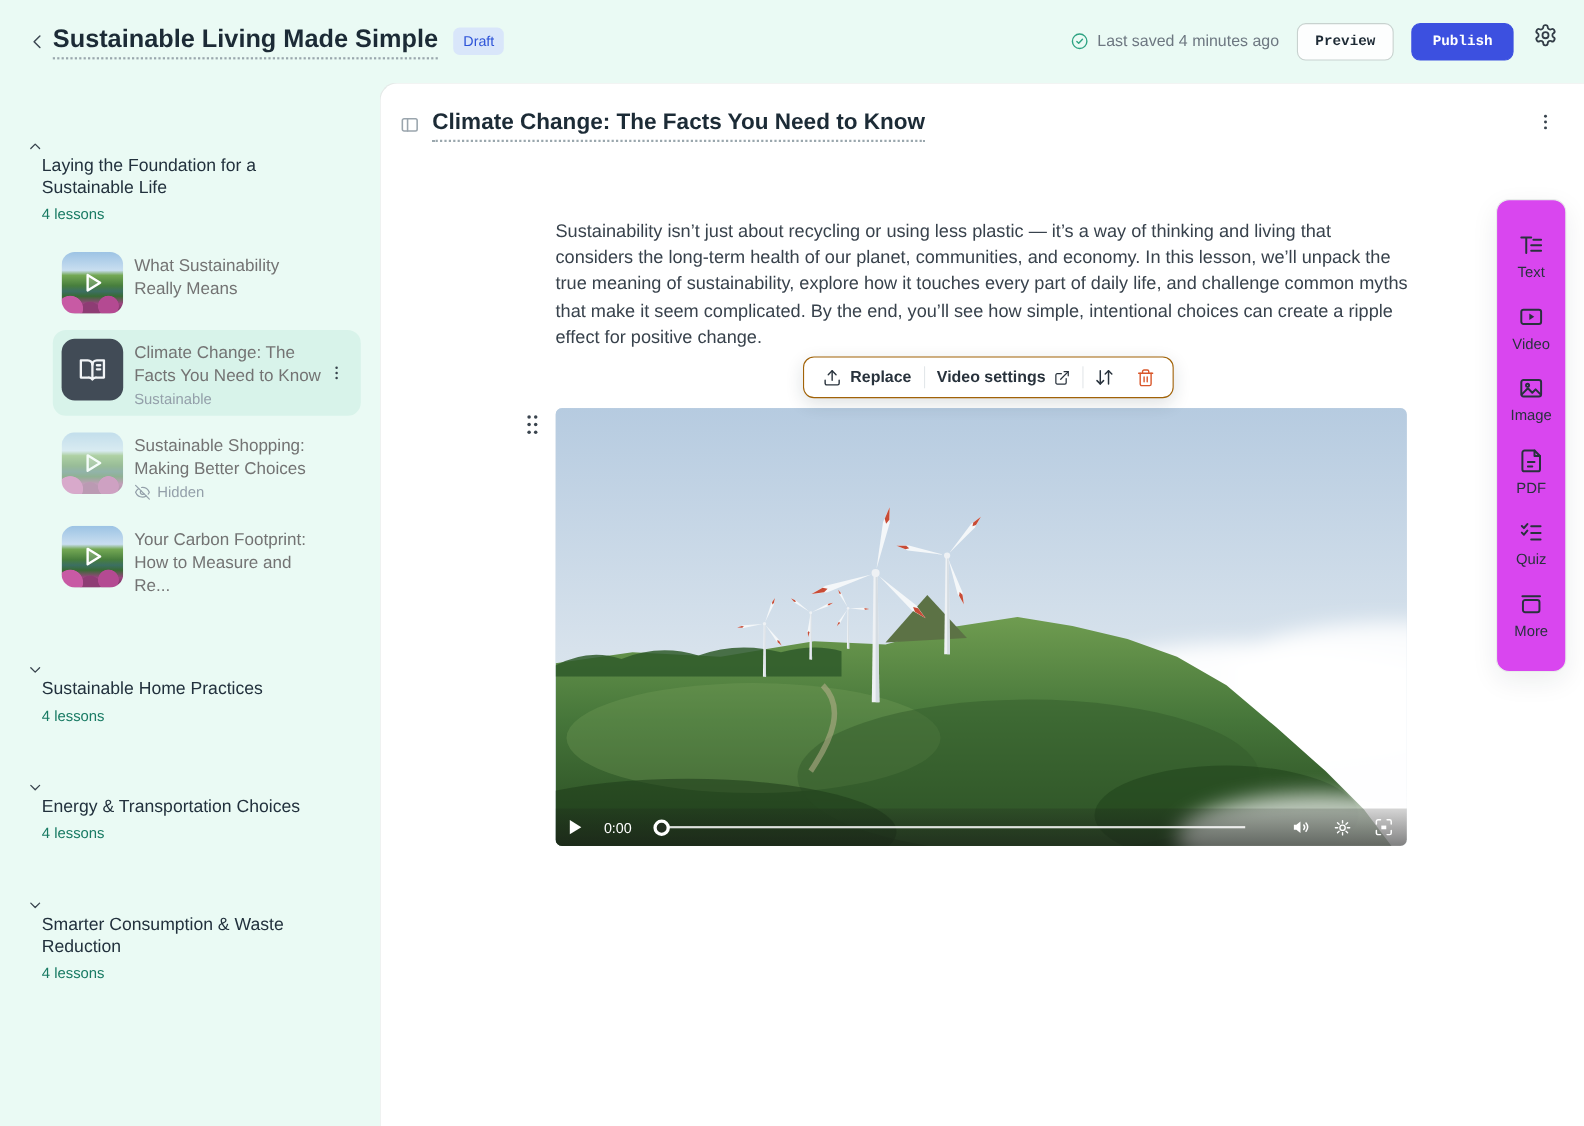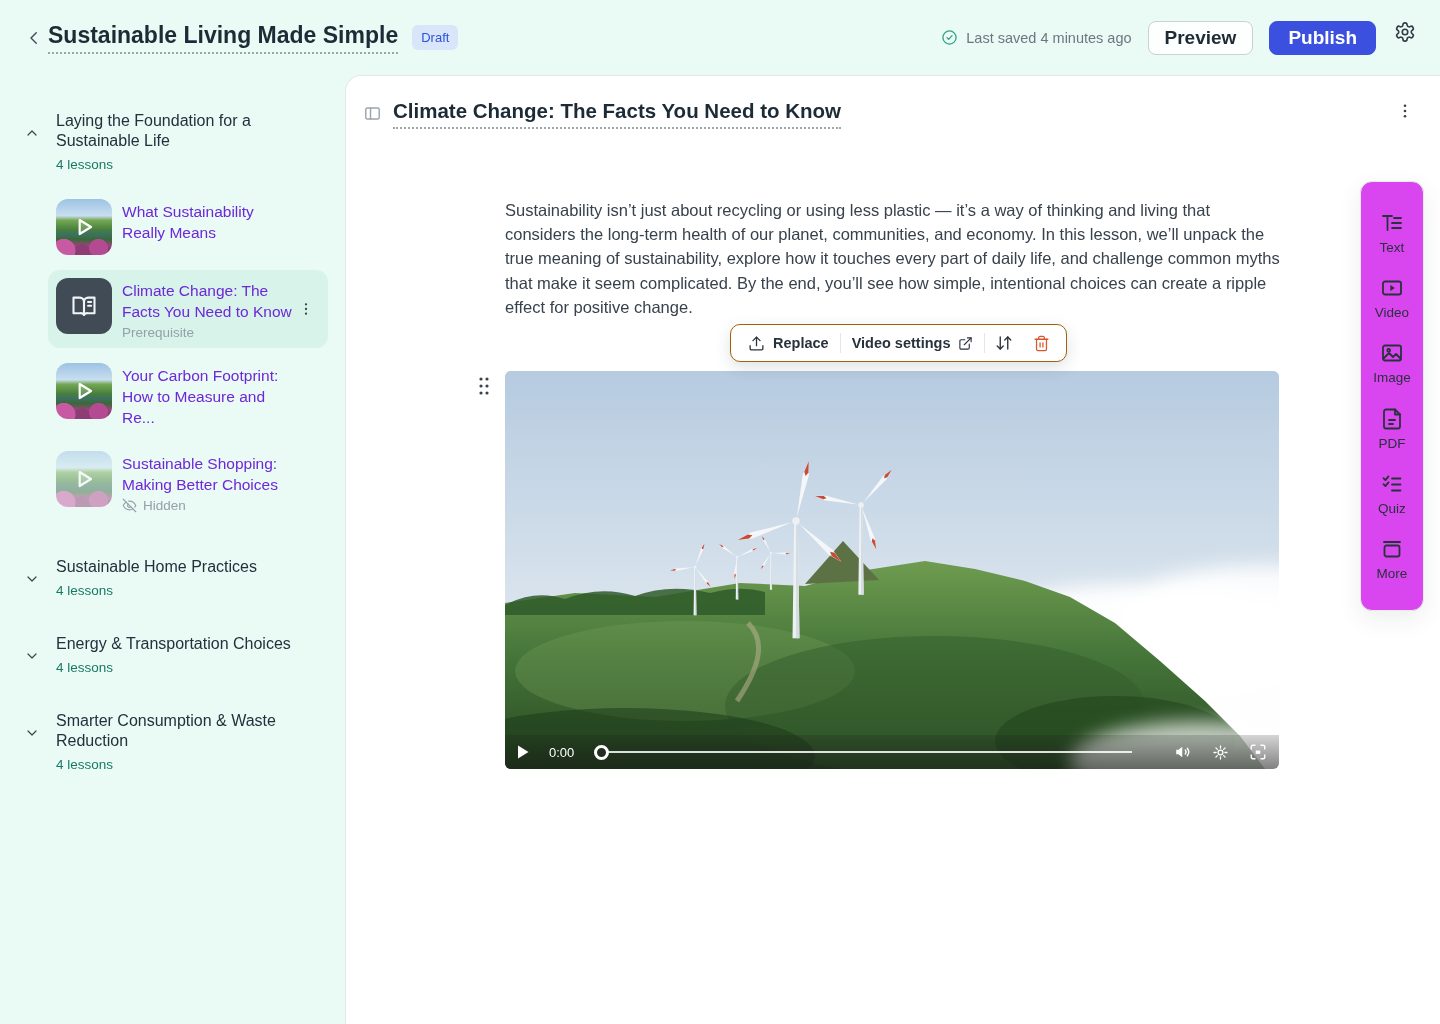--- a/index.html
+++ b/index.html
@@ -15,52 +15,52 @@
   .icon svg { fill:none; stroke:currentColor; stroke-width:1.8; stroke-linecap:round; stroke-linejoin:round; }
 
   
   .topbar { position:absolute; top:0; left:0; width:1440px; height:75px; display:flex; align-items:center; padding:0 24px 0 20px; }
   .back-btn { width:28px; height:28px; display:flex; align-items:center; justify-content:center; color:#3c4752; cursor:pointer; background:none; border:none; }
   .course-title { margin-left:0; font-size:23px; font-weight:700; color:#1c2b36; border-bottom:2px dotted #9aa7ad; padding-bottom:3px; cursor:text; }
   .draft-badge { margin-left:14px; background:var(--draftBg,#d9e6fa); color:var(--draftText,#2d53d8); font-size:13px; padding:5px 9px; border-radius:6px; }
   .topbar-right { margin-left:auto; display:flex; gap:16px; }
   .saved { display:flex; align-items:center; gap:8px; color:#6d7781; font-size:14.5px; }
   .saved .icon { color:#2ea383; }
-  .btn { font-family:Liberation Sans, sans-serif; font-size:19px; font-weight:700; border-radius:8px; height:34px; padding:0 16px; cursor:pointer; }
+  .btn { font-family:Liberation Mono, monospace; font-size:13px; font-weight:700; border-radius:8px; height:34px; padding:0 16px; cursor:pointer; }
   .btn-preview { background:#fdfefe; border:1px solid #c8d2cf; color:#1e2b36; }
   .btn-publish { background:var(--publish,#3c50e0); border:1px solid var(--publish,#3c50e0); color:#fff; padding:0 18px; }
   .gear-btn { background:none; border:none; color:#333d47; cursor:pointer; display:flex; margin-left:2px; }
 
   
   .sidebar { position:absolute; top:75px; left:0; width:345px; bottom:0; overflow:hidden; }
   .curriculum-header { display:flex; align-items:center; padding:25px 24px 0 24px; }
   .curriculum-header .collapse { color:#39444e; cursor:pointer; }
   .curriculum-title { margin-left:15px; font-size:17.5px; font-weight:700; color:#1c2b36; }
   .add-section { margin-left:11px; color:#0e7a61; cursor:pointer; }
   .section { margin-top:36px; }
-  .section-header { display:flex; padding:0 20px 0 24px; cursor:pointer; }
+  .section-header { display:flex; padding:0 20px 0 24px; cursor:pointer;flex-direction:column; }
   .section-header .chev { color:#39444e; flex:none; width:18px; margin-top:14px; }
   .section-text { margin-left:14px; width:246px; }
   .section-title { font-size:16px; line-height:20px; color:#22313d; }
   .section-meta { margin-top:6px; font-size:13.5px; color:var(--accent,#187a63); }
   .lessons { margin-top:19px; }
   .lesson { display:flex; align-items:flex-start; gap:10px; margin:0 17px 7px 48px; padding:8px; border-radius:12px; cursor:pointer; position:relative; }
   .lesson.selected { background:var(--selBg,#d8f3ea); }
   .thumb { width:56px; height:56px; border-radius:12px; flex:none; position:relative; overflow:hidden;
     background:
       radial-gradient(circle at 76% 88%, #b44a92 0 14%, transparent 15%),
       radial-gradient(circle at 14% 92%, #c85aa4 0 16%, transparent 17%),
       radial-gradient(circle at 46% 97%, #8e3c74 0 14%, transparent 15%),
       linear-gradient(180deg,#9cc3e4 0%,#c9def0 30%,#74a854 38%,#477e3d 55%,#3c6f62 64%,#386b35 72%,#9c4380 84%,#6d2f58 100%);
   }
   .thumb.dim { opacity:.5; }
   .thumb .play { position:absolute; inset:0; display:flex; align-items:center; justify-content:center; color:#fff; }
   .booktile { width:56px; height:56px; border-radius:12px; flex:none; background:#414b56; display:flex; align-items:center; justify-content:center; color:#f2f5f7; }
   .lesson-text { padding-top:2px; width:172px; }
-  .lesson-title { font-size:15.5px; line-height:21px; color:#6d28d9; }
+  .lesson-title { font-size:15.5px; line-height:21px; color:#737373; }
   .lesson-note { margin-top:3px; font-size:13.5px; color:#94a0aa; display:flex; align-items:center; gap:6px; }
   .lesson-kebab { position:absolute; right:10px; top:50%; transform:translateY(-50%); color:#39444e; cursor:pointer; padding:4px; }
 
   
   .main { position:absolute; top:75px; left:345px; width:1095px; bottom:0; background:#fff; border:1px solid #e4e9e7; border-right:none; border-bottom:none; border-top-left-radius:16px; }
   .panel-toggle { position:absolute; left:17px; top:28px; color:#9aa5ad; cursor:pointer; }
   .lesson-heading { position:absolute; left:47px; top:23px; font-size:20.5px; font-weight:700; color:#1c2b36; border-bottom:2px dotted #9aa7ad; padding-bottom:4px; cursor:text; }
   .main-kebab { position:absolute; right:26px; top:26px; color:#39444e; cursor:pointer; }
   .lesson-paragraph { position:absolute; left:159px; top:122px; width:778px; font-size:16.5px; line-height:24.2px; color:#38424c; cursor:text; }
 
@@ -160,41 +160,28 @@
           <span class="icon">
             <svg width="28" height="28" viewBox="0 0 24 24" stroke-width="1.6">
                 <path d="M12 6.8v12.4"></path>
                 <path d="M3 4.8h5.5A3.5 3.5 0 0 1 12 8.3a3.5 3.5 0 0 1 3.5-3.5H21v13.4h-5.5A3.5 3.5 0 0 0 12 19.7a3.5 3.5 0 0 0-3.5-1.5H3z"></path>
                 <path d="M15.5 8.6h2.6M15.5 11.8h2.6"></path>
               </svg>
           </span>
         </span>
         <span class="lesson-text">
           <span class="lesson-title">Climate Change: The Facts You Need to Know</span>
-          <div class="lesson-note">Prerequisite</div>
+          <div class="lesson-note">Sustainable</div>
         </span>
         <span class="lesson-kebab icon">
           <svg width="16" height="16" viewBox="0 0 24 24">
               <circle cx="12" cy="5" r="1.7" fill="currentColor" stroke="none"></circle>
               <circle cx="12" cy="12" r="1.7" fill="currentColor" stroke="none"></circle>
               <circle cx="12" cy="19" r="1.7" fill="currentColor" stroke="none"></circle>
             </svg>
-        </span>
-      </div>
-
-      <div class="lesson">
-        <span class="thumb">
-          <span class="play icon">
-            <svg width="26" height="26" viewBox="0 0 24 24">
-                <polygon points="8,5.5 18.5,12 8,18.5" fill="rgba(255,255,255,.18)" stroke="#fff" stroke-width="2"></polygon>
-              </svg>
-          </span>
-        </span>
-        <span class="lesson-text">
-          <span class="lesson-title">Your Carbon Footprint: How to Measure and Re...</span>
         </span>
       </div>
 
       <div class="lesson">
         <span class="thumb dim">
           <span class="play icon">
             <svg width="26" height="26" viewBox="0 0 24 24">
                 <polygon points="8,5.5 18.5,12 8,18.5" fill="rgba(255,255,255,.18)" stroke="#fff" stroke-width="2"></polygon>
               </svg>
           </span>
@@ -205,20 +192,33 @@
             <span class="icon">
               <svg width="15" height="15" viewBox="0 0 24 24" stroke-width="1.6">
                   <path d="M9.88 9.88a3 3 0 1 0 4.24 4.24"></path>
                   <path d="M10.73 5.08A10.43 10.43 0 0 1 12 5c7 0 10 7 10 7a13.16 13.16 0 0 1-1.67 2.68"></path>
                   <path d="M6.61 6.61A13.526 13.526 0 0 0 2 12s3 7 10 7a9.74 9.74 0 0 0 5.39-1.61"></path>
                   <path d="m2 2 20 20"></path>
                 </svg>
             </span>
             <span>Hidden</span>
           </div>
+        </span>
+      </div>
+
+      <div class="lesson">
+        <span class="thumb">
+          <span class="play icon">
+            <svg width="26" height="26" viewBox="0 0 24 24">
+                <polygon points="8,5.5 18.5,12 8,18.5" fill="rgba(255,255,255,.18)" stroke="#fff" stroke-width="2"></polygon>
+              </svg>
+          </span>
+        </span>
+        <span class="lesson-text">
+          <span class="lesson-title">Your Carbon Footprint: How to Measure and Re...</span>
         </span>
       </div>
 
     </div>
   </div>
 
   <div class="section">
     <div class="section-header">
       <span class="icon chev">
         <svg width="16" height="16" viewBox="0 0 24 24">

